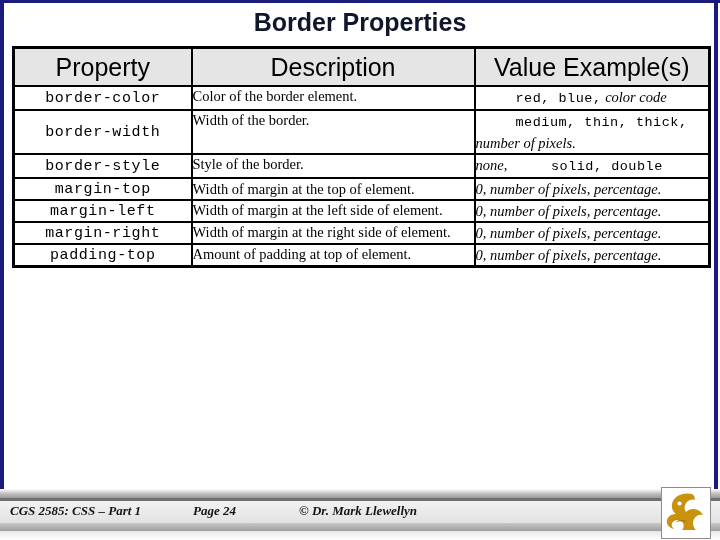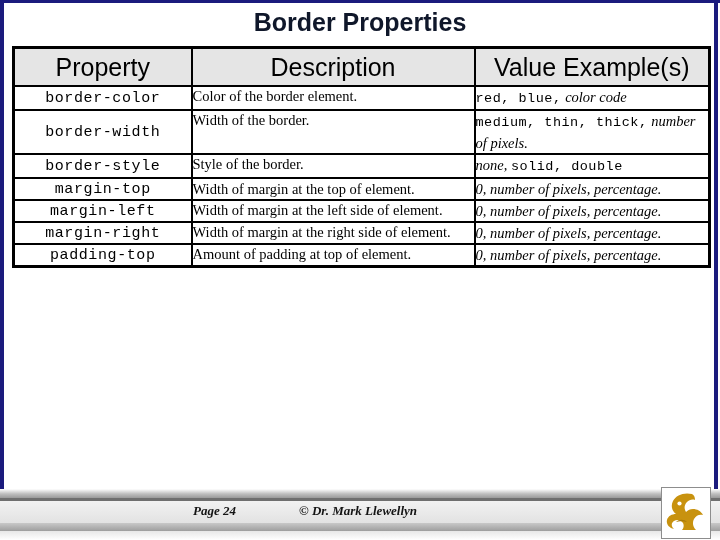--- a/index.html
+++ b/index.html
@@ -95,20 +95,21 @@
     font-size: 14.5px;
     color: #000000;
     padding: 6px 6px 5px 8px;
     line-height: 20px;
     vertical-align: top;
   }
   .mono {
     font-family: "Liberation Mono", monospace;
     font-size: 13.5px;
     letter-spacing: 0.5px;
+    padding-left: 40px;
   }
   .serif {
     font-family: "Liberation Serif", serif;
     font-size: 14.5px;
     font-style: italic;
   }
 
   
   #footer-bars {
     position: absolute;
@@ -246,20 +247,21 @@
 
   <div id="footer-bars">
     <div class="bar bar-a"></div>
     <div class="bar bar-b"></div>
     <div class="bar bar-c"></div>
     <div class="bar bar-d"></div>
     <div class="bar bar-e"></div>
   </div>
 
   <div id="footer-text">
+    <span class="ft-course">CGS 2585: CSS – Part 1</span>
     <span class="ft-page">Page 24</span>
     <span class="ft-copy">© Dr. Mark Llewellyn</span>
   </div>
 
   <div id="logo-box">
     <svg width="46" height="48" viewBox="0 0 46 48">
       <g fill="#c8920f">
         <path d="M30 6 C22 4 14 7 11 13 C8.5 18 10 23 14 26 C10 26 6 28 5 32
                  C4 36 7 40 12 41 C9 38 9 35 12 33 C15 31 19 32 21 35
                  C22 37 22 40 20 42 L34 42 C31 39 30 35 32 31

